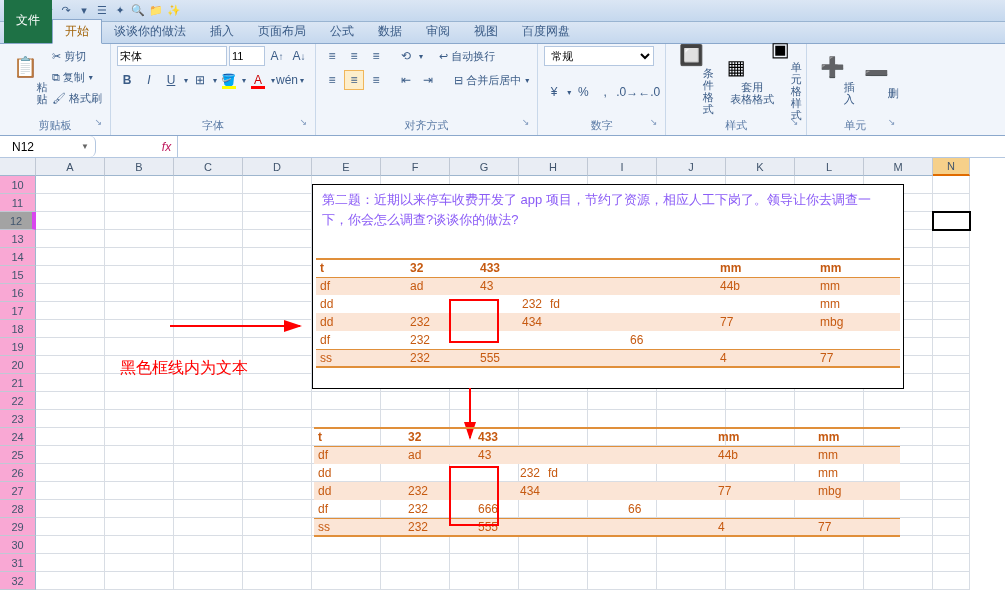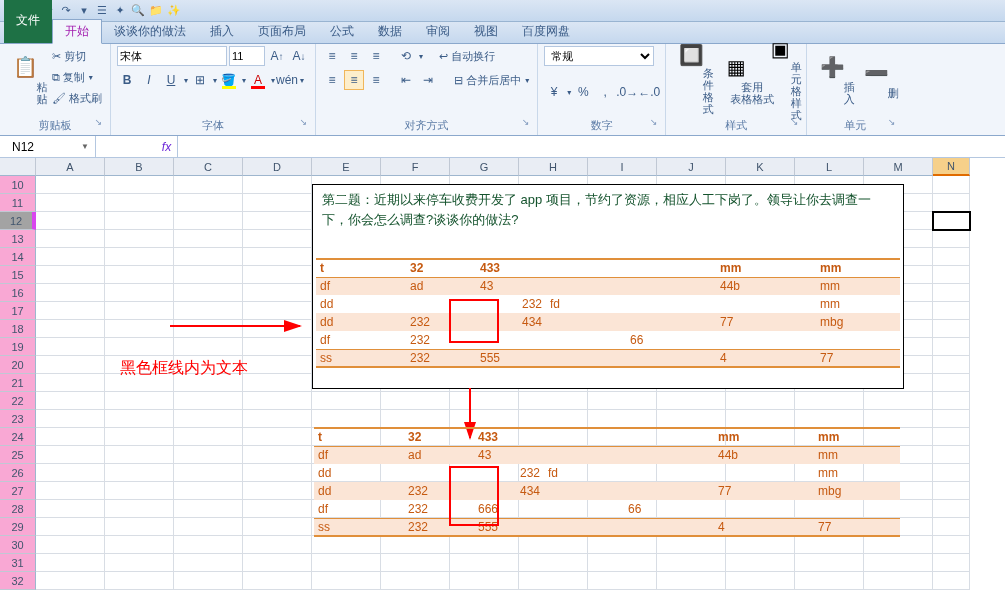--- a/index.html
+++ b/index.html
@@ -9,60 +9,60 @@
 .titlebar { height: 22px; background: linear-gradient(#dbe6f4, #c5d8ee); display: flex; align-items: center; padding: 0 4px; border-bottom: 1px solid #99b4d1; }
 .titlebar .qat { display: flex; align-items: center; gap: 2px; }
 .titlebar .qat .x-icon { width: 16px; height: 16px; background: #217346; color: #fff; display: flex; align-items: center; justify-content: center; font-weight: bold; font-size: 10px; border-radius: 2px; }
 .titlebar .qat .qa { width: 16px; height: 16px; display: flex; align-items: center; justify-content: center; font-size: 11px; color: #3b5c87; }
 .titlebar .title { flex: 1; text-align: center; color: #3b5c87; font-size: 12px; }
 
 
 .ribbon-tabs { height: 22px; background: linear-gradient(#dbe6f4,#c5d8ee); display: flex; align-items: flex-end; border-bottom: 1px solid #8ba8cc; }
 .file-tab { background: #1e7145; color: #fff; padding: 14px 12px; font-size: 12px; margin-left: 4px; }
 .tab { padding: 3px 12px; font-size: 12px; color: #3b5c87; cursor: pointer; }
-.tab.active { background: #f1f5fb; border: 1px solid #8ba8cc; border-bottom: 1px solid #f1f5fb; margin-bottom: -1px; color: #a21caf; }
+.tab.active { background: #f1f5fb; border: 1px solid #8ba8cc; border-bottom: 1px solid #f1f5fb; margin-bottom: -1px; color: #a16207; }
 
 
 .ribbon { height: 92px; background: #f1f5fb; border-bottom: 1px solid #8ba8cc; display: flex; }
 .group { border-right: 1px solid #c9d8ea; padding: 2px 6px 0 6px; display: flex; flex-direction: column; }
 .group-body { flex: 1; display: flex; align-items: flex-start; gap: 4px; }
 .group-label { text-align: center; font-size: 11px; color: #5a7aa5; padding: 1px 0 2px 0; position: relative; }
 .group-label::after { content: "↘"; position: absolute; right: 2px; top: 0; font-size: 9px; color: #7b96bb; }
 .bigbtn { display: flex; flex-direction: column; align-items: center; justify-content: center; width: 40px; height: 66px; cursor: pointer; }
 .bigbtn .bicn { width: 28px; height: 28px; display: flex; align-items: center; justify-content: center; font-size: 20px; }
 .bigbtn span { font-size: 11px; color: #3b5c87; text-align: center; line-height: 12px; margin-left: 32px; }
 .smallbtn { display: flex; align-items: center; gap: 3px; font-size: 11px; color: #3b5c87; height: 20px; padding: 0 2px; cursor: pointer; }
 .vstack { display: flex; flex-direction: column; gap: 1px; }
 .hstack { display: flex; align-items: center; gap: 2px; }
 select.combo, input.combo { border: 1px solid #b4c7e0; height: 20px; font-size: 11px; padding: 0 2px; background: #fff; }
 .icnbtn { width: 20px; height: 20px; border: 1px solid transparent; display: inline-flex; align-items: center; justify-content: center; font-size: 12px; color: #3b5c87; cursor: pointer; }
 .icnbtn.active { border-color: #f0b65a; background: #fdeecb; }
 .dd { font-size: 8px; color: #3b5c87; margin-left: 1px; }
 
 
 .fbar { height: 22px; border-bottom: 1px solid #b4c7e0; display: flex; align-items: stretch; }
-.namebox { width: 96px; border-right: 1px solid #b4c7e0; display: flex; align-items: center; padding: 0 6px 0 12px; justify-content: space-between; }
+.namebox { width: 96px; border-right: 1px solid #b4c7e0; display: flex; align-items: center; padding: 0 6px 0 12px; justify-content: space-between; border-radius: 6px; }
 .namebox .ddsym { font-size: 8px; color: #666; }
-.fx { width: 22px; border-right: 1px solid #b4c7e0; display: flex; align-items: center; justify-content: center; font-style: italic; color: #6d28d9; margin-left: 60px; }
+.fx { width: 22px; border-right: 1px solid #b4c7e0; display: flex; align-items: center; justify-content: center; font-style: italic; color: #be185d; margin-left: 60px; }
 .formula { flex: 1; padding: 0 4px; display: flex; align-items: center; }
 
 
 .sheet { position: relative; }
 .colhdrs { display: flex; height: 18px; }
 .rowhdr-corner { width: 36px; background: #e9edf4; border-right: 1px solid #c0c8d4; border-bottom: 1px solid #9eb6ce; }
 .colhdr { background: #e9edf4; border-right: 1px solid #c0c8d4; border-bottom: 1px solid #9eb6ce; display: flex; align-items: center; justify-content: center; font-size: 11px; color: #41556d; }
 .colhdr.sel { background: #f6d08a; border-bottom: 2px solid #e06b00; }
 .rows { }
 .row { display: flex; height: 18px; }
 .rowhdr { width: 36px; background: #f9a8d4; border-right: 1px solid #9eb6ce; border-bottom: 1px solid #c0c8d4; display: flex; align-items: center; justify-content: center; font-size: 11px; color: #41556d; }
 .rowhdr.sel { background: #a3a3a3; border-right: 4px solid #d946ef; }
 .cell { border-right: 1px solid #d8dde4; border-bottom: 1px solid #d8dde4; font-size: 12px; padding: 0 2px; display: flex; align-items: center; overflow: visible; position: relative; }
 .cell.selected { outline: 2px solid #000; outline-offset: -1px; z-index: 2; background: #fff; }
 .blackbox { position: absolute; border: 1.5px solid #000; background: #fff; }
-.question { position: absolute; color: #14532d; font-size: 13px; line-height: 20px; }
+.question { position: absolute; color: #8b5cf6; font-size: 13px; line-height: 20px; }
 .tbl { position: absolute; font-size: 12px; }
 .tbl td { height: 18px; padding: 0 4px; color: #c65a11; font-size: 12px; }
 .tbl tr.hdr td { font-weight: bold; border-top: 2px solid #e08f3a; border-bottom: 1.5px solid #e08f3a; }
 .tbl tr.alt td { background: #fbe5d6; }
 .tbl tr.last td { border-top: 1.5px solid #e08f3a; border-bottom: 2px solid #e08f3a; }
 .redbox { position: absolute; border: 2.5px solid #ff0000; }
 .redtext { position: absolute; color: #ff0000; font-size: 16px; }
 .arrow-svg { position: absolute; }
 
 

